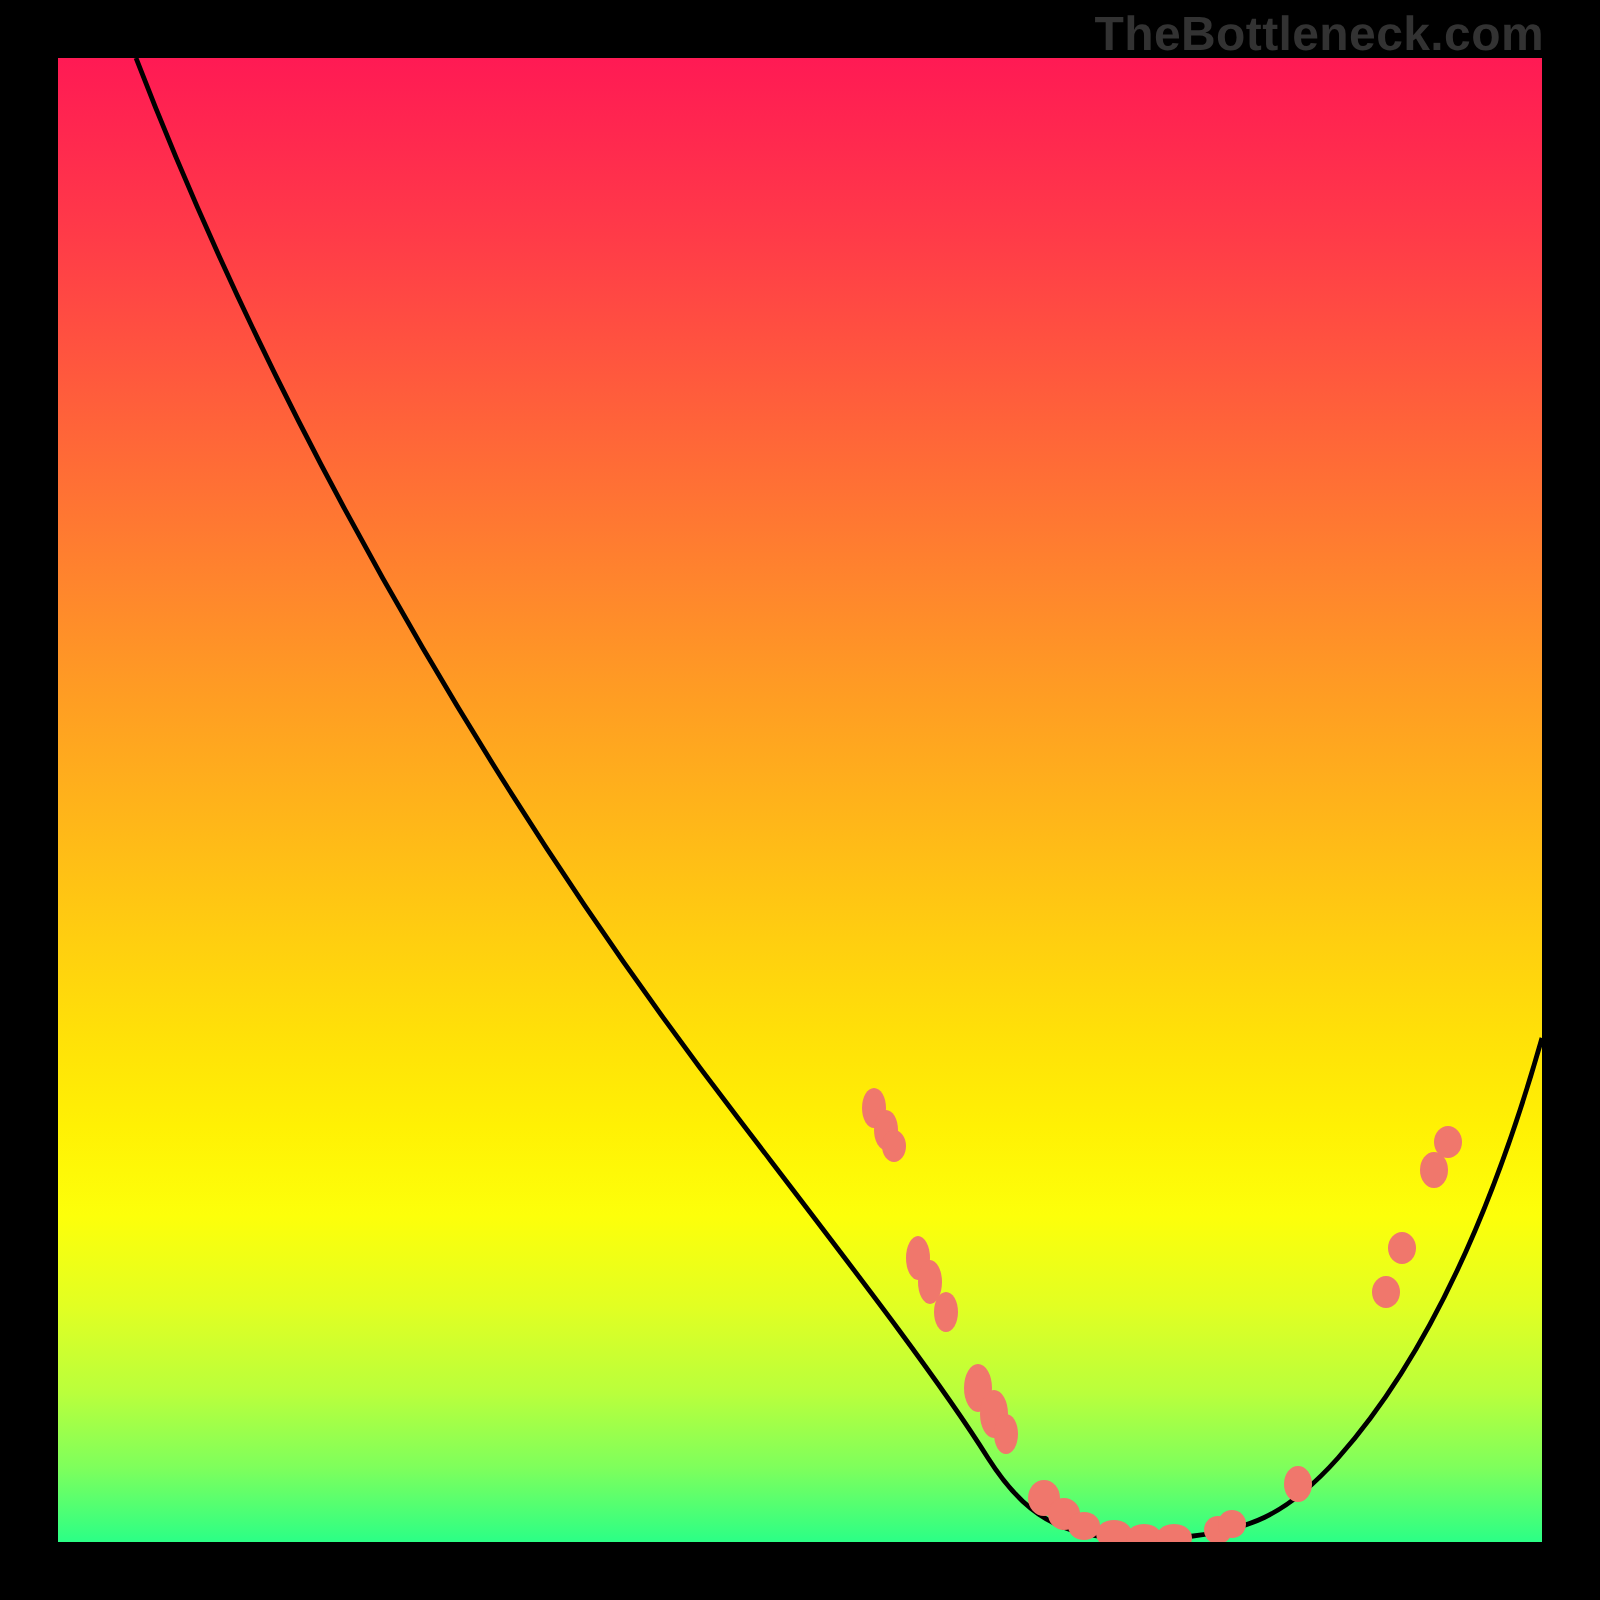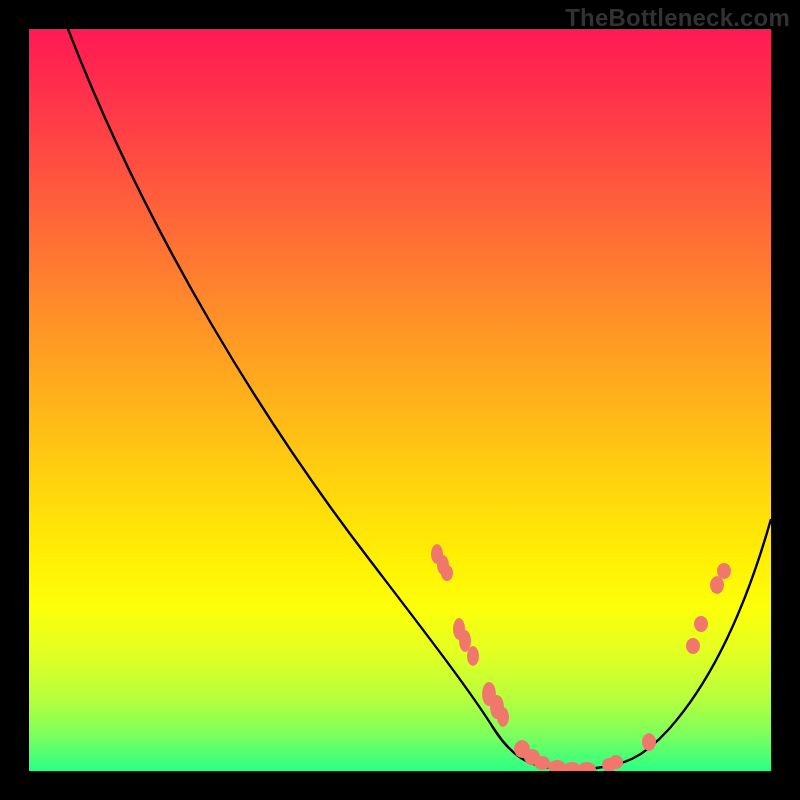--- a/index.html
+++ b/index.html
@@ -41,21 +41,21 @@
       #fdff0a 78%,
       #e2ff22 84%,
       #b9ff3c 90%,
       #7eff5c 95%,
       #2bff86 100%
     );
   }
   .watermark {
     position: absolute;
     top: 4px;
-    right: 10px;
+    right: 28px;
     color: #323232;
     font-size: 24px;
     font-weight: 600;
     letter-spacing: 0.2px;
   }
   svg.overlay {
     position: absolute;
     left: 29px;
     top: 29px;
     width: 742px;

